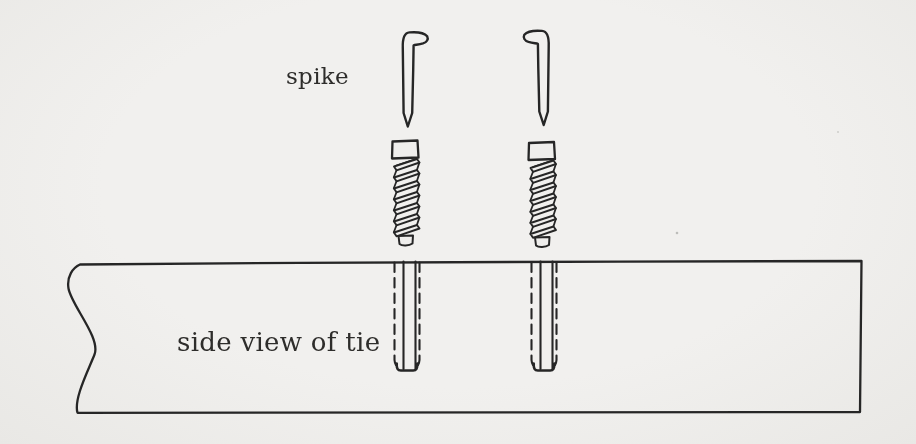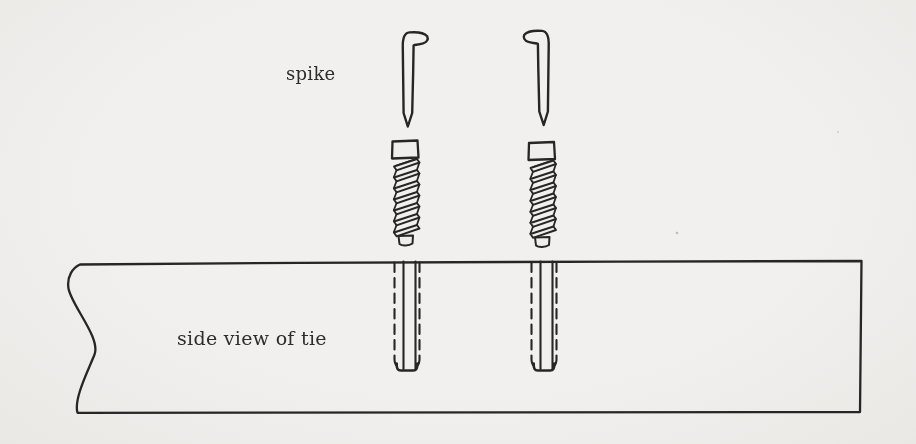--- a/index.html
+++ b/index.html
@@ -11,28 +11,28 @@
   }
   .page{
     position:relative;
     width:916px;height:444px;
     background:radial-gradient(ellipse at 50% 42%, #f1f0ee 55%, #e9e8e5 100%);
   }
   .page svg{position:absolute;left:0;top:0;}
   .lbl{
     position:absolute;
     color:#2e2d2b;
-    font-size:18px;
+    font-size:23px;
     letter-spacing:0.3px;
     white-space:nowrap;
     user-select:none;
   }
   .lbl-spike{left:286px;top:63px;}
   .lbl-trenail{left:282px;top:180px;}
-  .lbl-tie{left:177px;top:327px;font-size:19px;}
+  .lbl-tie{left:177px;top:327px;font-size:26px;}
 </style>
 </head>
 <body>
 
 <div class="page">
 
   <svg width="916" height="444" viewBox="0 0 916 444">
     <defs>
 
       <path id="tt" d="M 394,166.5 L 417,159 L 419.5,162.5 L 396.5,170.3 Z" fill="#efeeec" stroke="#262626" stroke-width="1.9" stroke-linejoin="round"></path>

